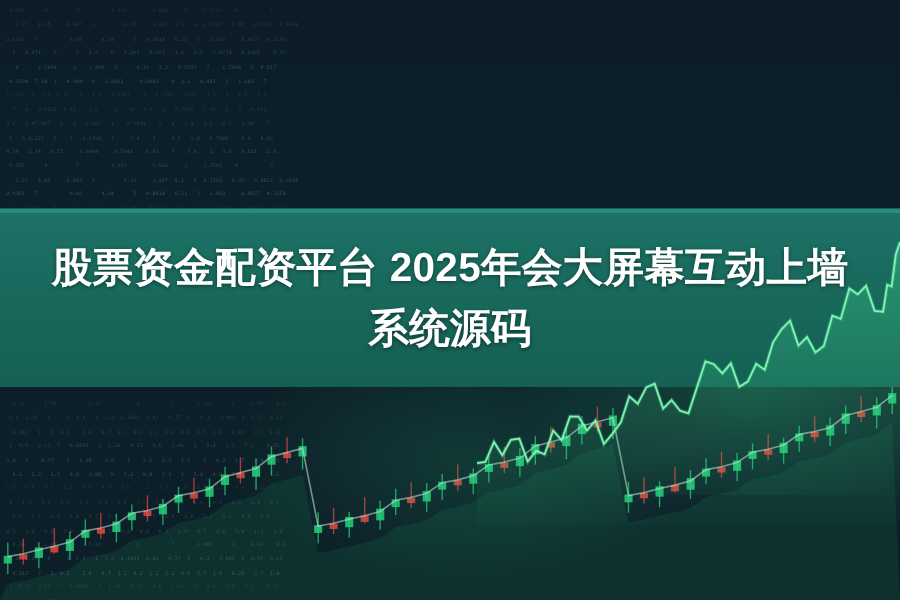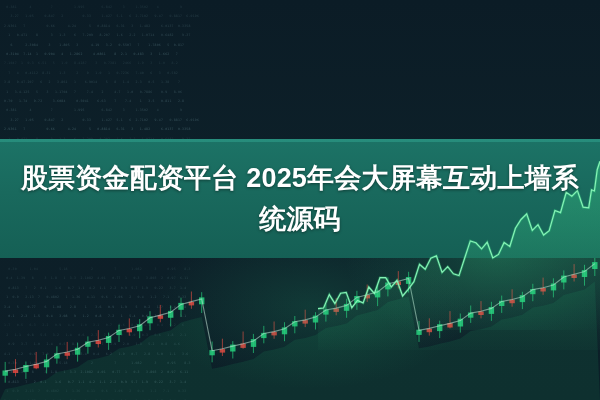--- a/index.html
+++ b/index.html
@@ -75,21 +75,21 @@
     pointer-events:none;
   }
 
   
   .title-wrap{
     position:absolute;left:0;top:139px;width:600px;height:119px;
     display:flex;align-items:center;justify-content:center;
     box-sizing:border-box;padding:0 14px;
   }
   .title{
-    margin:0;
+    margin:14px;
     color:#ffffff;
     font-weight:700;
     font-size:27px;
     line-height:41px;
     text-align:center;
     letter-spacing:.2px;
     text-shadow:0 1px 3px rgba(0,0,0,.45);
     font-family:"Liberation Sans","DejaVu Sans",sans-serif;
   }
 </style>

